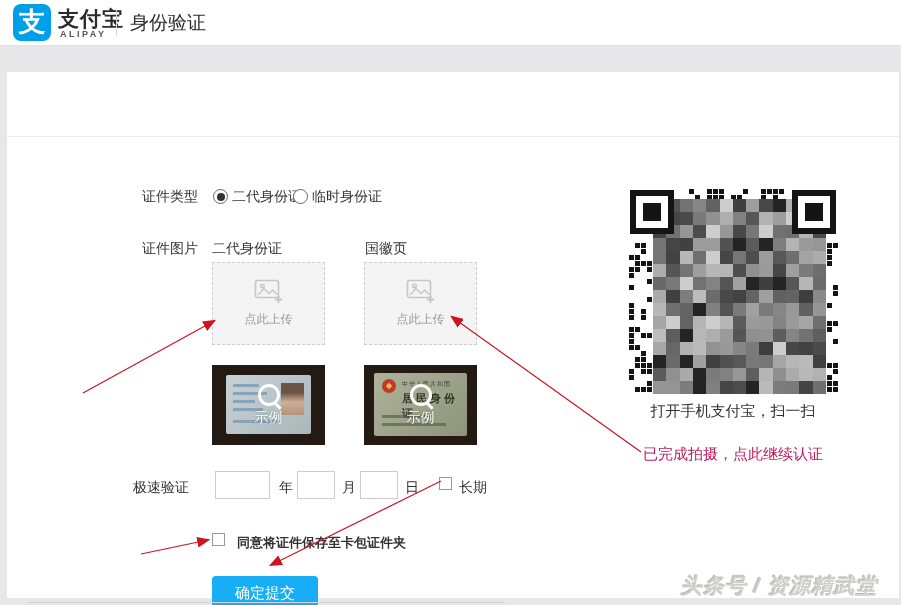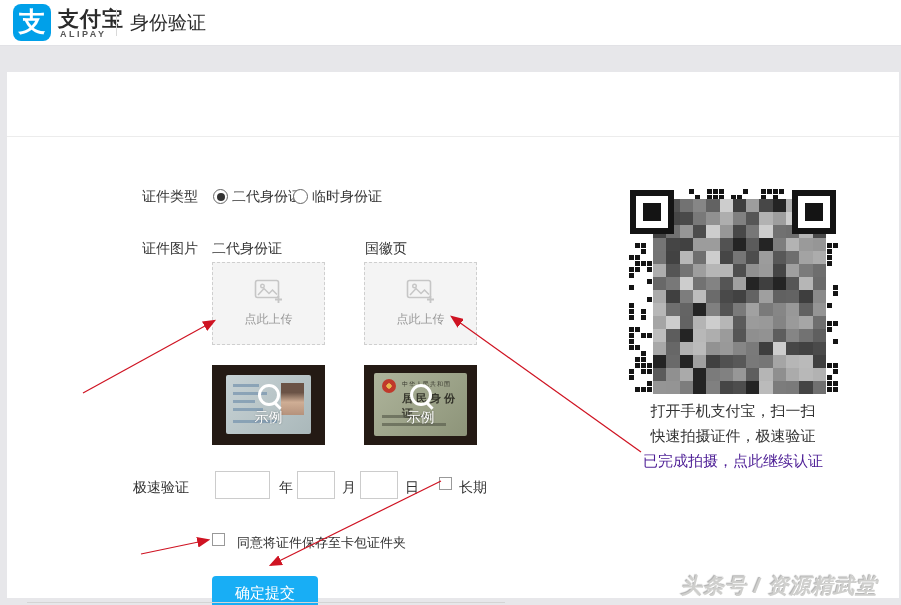--- a/index.html
+++ b/index.html
@@ -44,21 +44,21 @@
   .tinput{position:absolute;height:28px;border:1px solid #ccc;background:#fff;box-sizing:border-box;font-size:13px;padding:0 4px;color:#333;}
   .cbx{position:absolute;width:13px;height:13px;border:1px solid #999;background:#fff;box-sizing:border-box;cursor:pointer;}
 
   .submit-btn{position:absolute;left:212px;top:576px;width:106px;height:34px;background:#18aef5;border:none;border-radius:4px;
               color:#fff;font-size:15px;cursor:pointer;font-family:inherit;}
   .bottom-line{position:absolute;left:27px;top:602px;width:478px;height:1px;background:#d4d4d4;}
 
   
   .qr{position:absolute;left:627px;top:187px;width:212px;height:207px;background:#fff;overflow:hidden;}
   .qr-caption{position:absolute;left:617px;top:398px;width:232px;text-align:center;font-size:15px;color:#333;line-height:25px;}
-  .qr-link{color:#4c1d95;cursor:pointer;}
+  .qr-link{color:#be185d;cursor:pointer;margin-top:18px;}
 
   .watermark{position:absolute;left:681px;top:572px;font-size:21px;font-weight:bold;font-style:italic;letter-spacing:1px;
              color:#cfcfcd;text-shadow:1px 1px 0 #fff,-1px -1px 1px #b0b0b0;}
 
   .arrows{position:absolute;left:0;top:0;width:901px;height:605px;pointer-events:none;}
 </style>
 </head>
 <body>
 
 <div id="page">
@@ -137,21 +137,21 @@
   <input class="tinput" style="left: 215px; top: 471px; width: 55px;" value="">
   <div class="cn-label" style="left:279px;top:479px;">年</div>
   <input class="tinput" style="left: 297px; top: 471px; width: 38px;" value="">
   <div class="cn-label" style="left:342px;top:479px;">月</div>
   <input class="tinput" style="left: 360px; top: 471px; width: 38px;" value="">
   <div class="cn-label" style="left:405px;top:479px;">日</div>
   <div class="cbx" style="left:439px;top:477px;"></div>
   <div class="cn-label" style="left:459px;top:479px;cursor:pointer;">长期</div>
 
   <div class="cbx" style="left:212px;top:533px;"></div>
-  <div class="cn-label" style="left:237px;top:534px;font-size:13px;cursor:pointer;">同意将证件保存至卡包证件夹</div>
+  <div class="cn-label" style="left:237px;top:534px;font-size:13px;cursor:pointer;font-weight:bold;">同意将证件保存至卡包证件夹</div>
 
   <button class="submit-btn">确定提交</button>
   <div class="bottom-line"></div>
 
   <div class="qr">
       <div style="position: absolute; left: 62px; top: 2px; width: 5px; height: 5px; background: rgb(20, 20, 20);"></div>
       <div style="position: absolute; left: 80px; top: 2px; width: 5px; height: 5px; background: rgb(20, 20, 20);"></div>
       <div style="position: absolute; left: 86px; top: 2px; width: 5px; height: 5px; background: rgb(20, 20, 20);"></div>
       <div style="position: absolute; left: 92px; top: 2px; width: 5px; height: 5px; background: rgb(20, 20, 20);"></div>
       <div style="position: absolute; left: 116px; top: 2px; width: 5px; height: 5px; background: rgb(20, 20, 20);"></div>
@@ -426,21 +426,20 @@
       <div style="position: absolute; left: 185.6px; top: 194px; width: 13.5px; height: 13.2px; background: rgb(112, 112, 112);"></div>
       <div style="position: absolute; left: 3px; top: 3px; width: 44px; height: 44px; background: rgb(20, 20, 20);"></div>
       <div style="position: absolute; left: 9px; top: 9px; width: 32px; height: 32px; background: rgb(255, 255, 255);"></div>
       <div style="position: absolute; left: 16px; top: 16px; width: 18px; height: 18px; background: rgb(20, 20, 20);"></div>
       <div style="position: absolute; left: 165px; top: 3px; width: 44px; height: 44px; background: rgb(20, 20, 20);"></div>
       <div style="position: absolute; left: 171px; top: 9px; width: 32px; height: 32px; background: rgb(255, 255, 255);"></div>
       <div style="position: absolute; left: 178px; top: 16px; width: 18px; height: 18px; background: rgb(20, 20, 20);"></div>
     </div>
   <div class="qr-caption">
     <div>打开手机支付宝，扫一扫</div>
-    <div>快速拍摄证件，极速验证</div>
     <div class="qr-link">已完成拍摄，点此继续认证</div>
   </div>
 
   <div class="watermark">头条号 / 资源精武堂</div>
 
   <svg class="arrows">
     <defs>
       <marker id="arh" markerWidth="11" markerHeight="9" refX="9" refY="4.5" orient="auto">
         <path d="M0,0 L11,4.5 L0,9 z" fill="#cf1322"></path>
       </marker>

